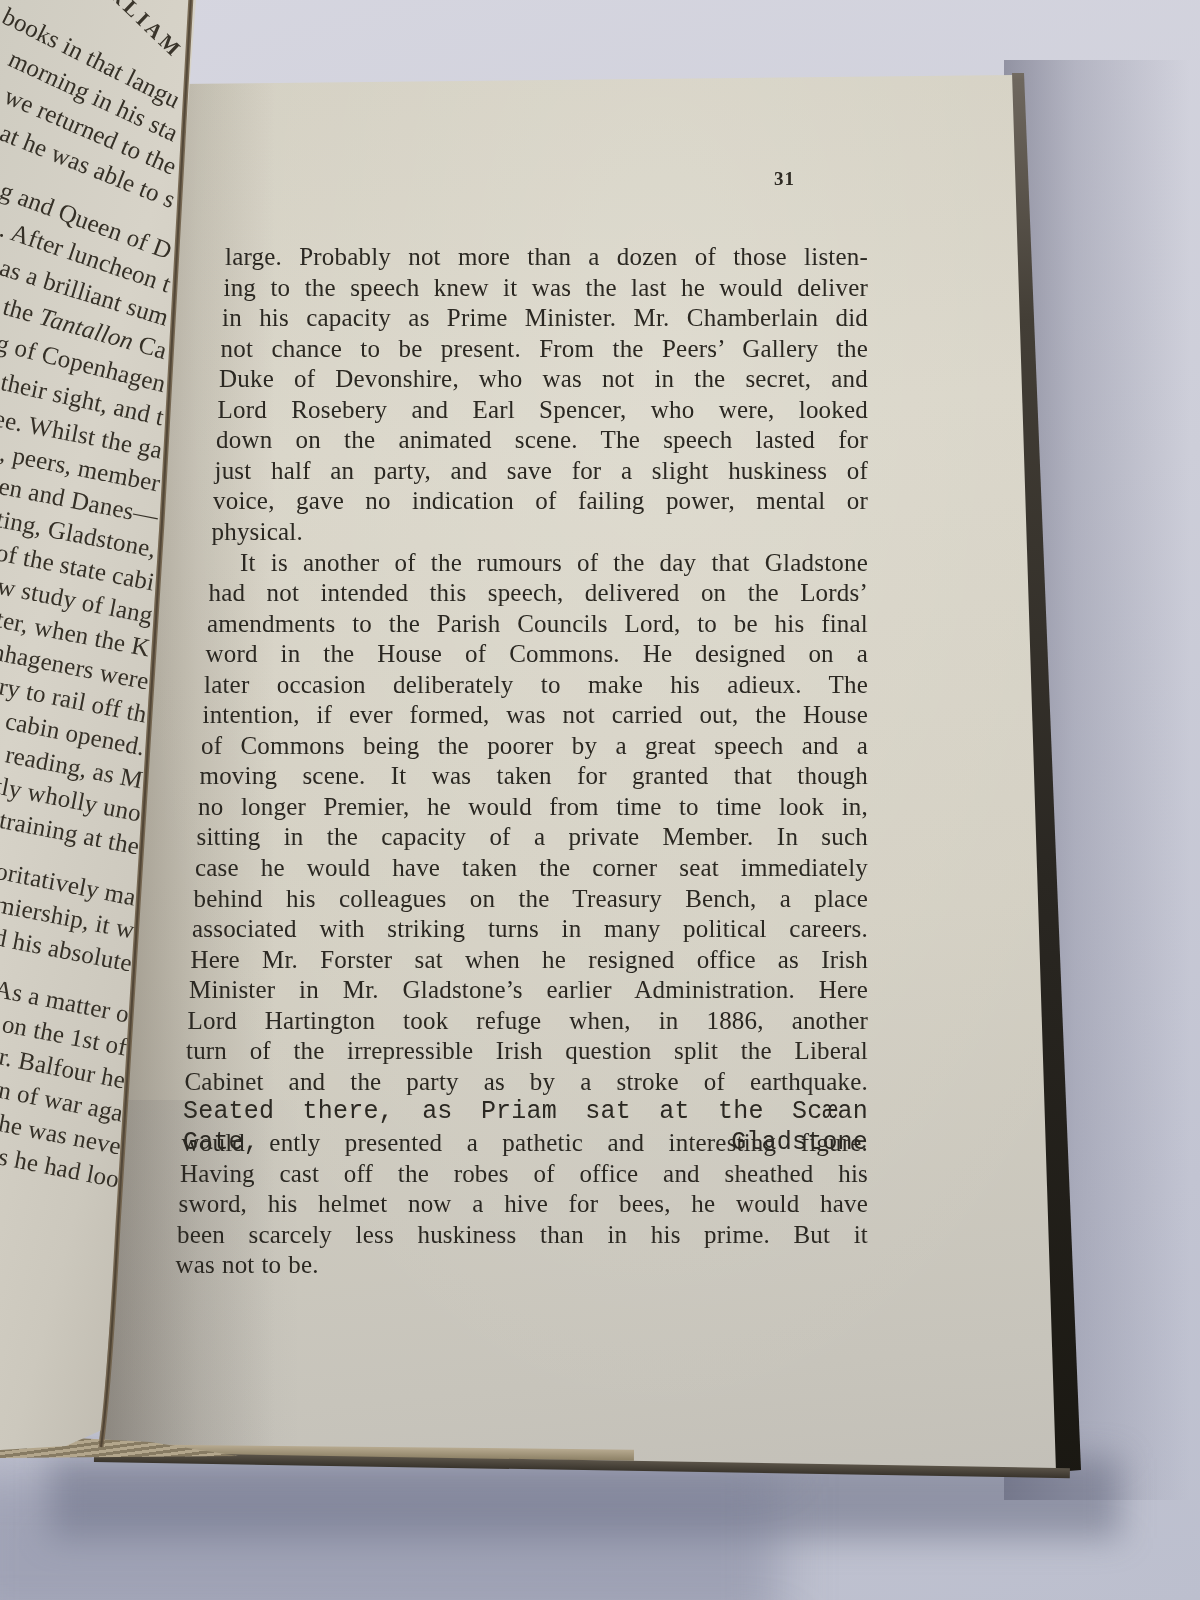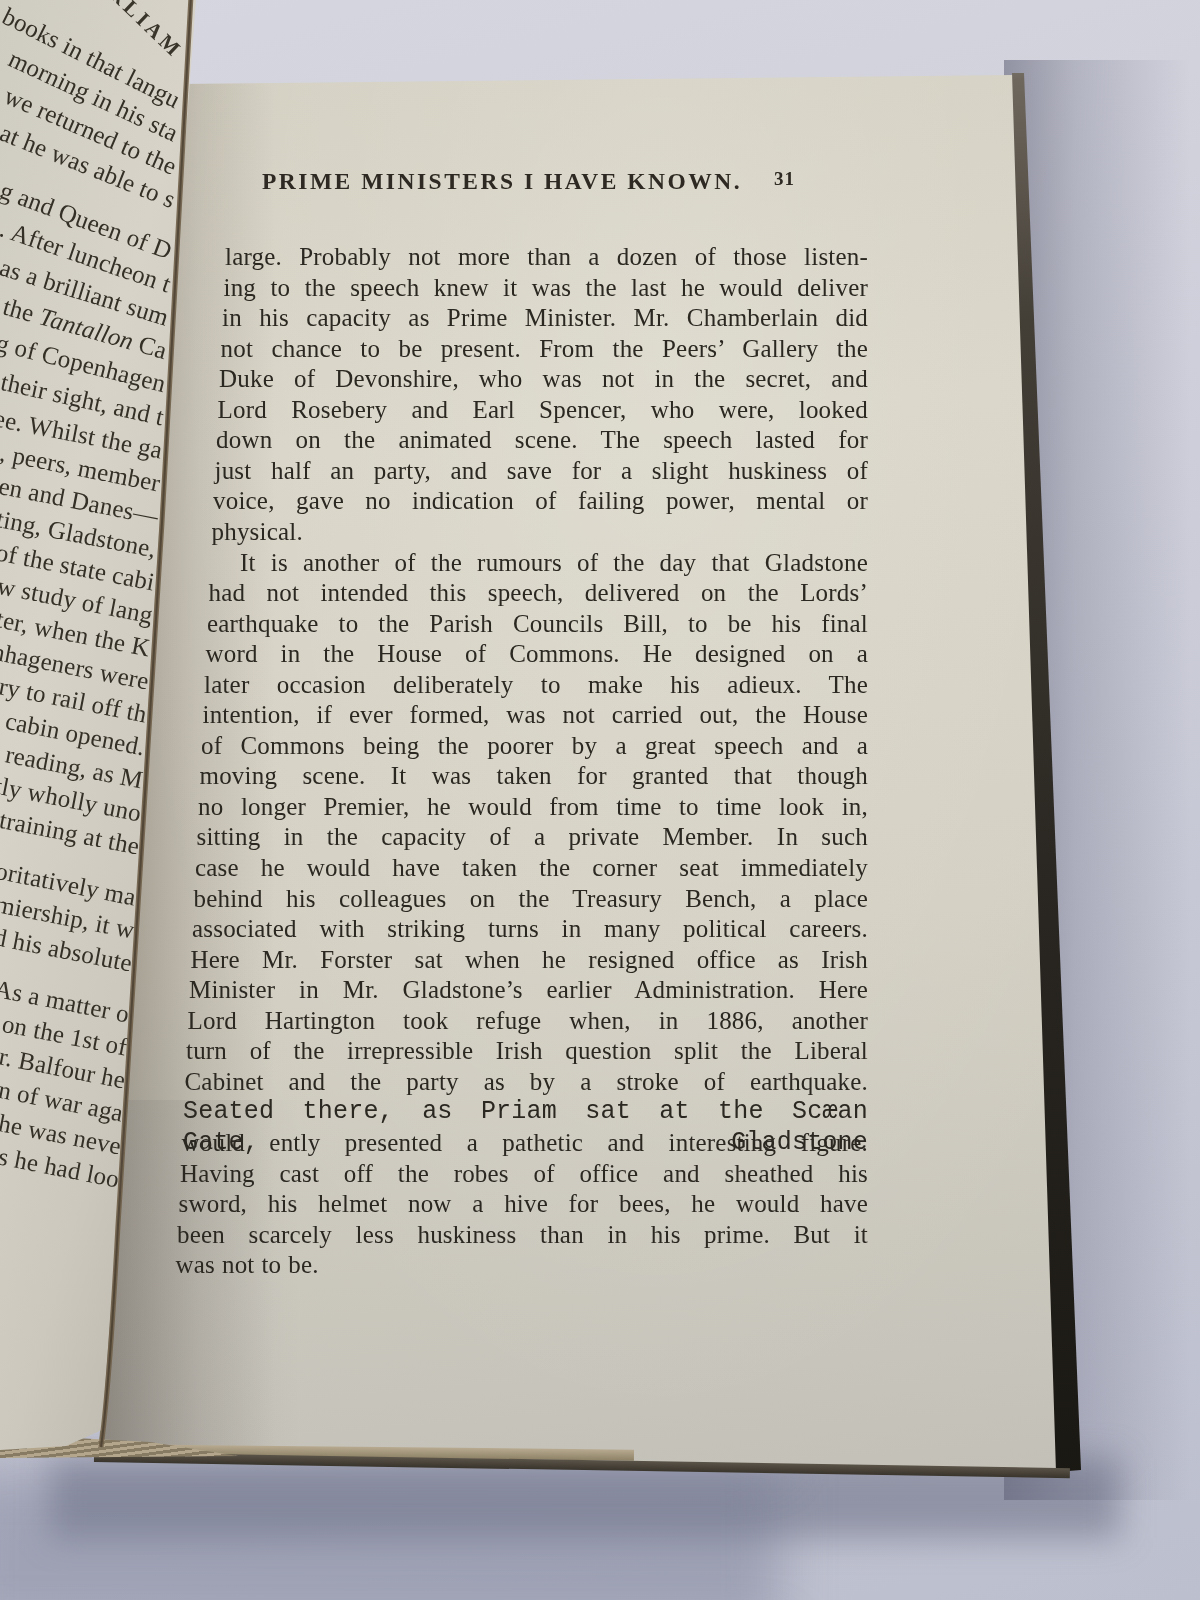--- a/index.html
+++ b/index.html
@@ -97,36 +97,35 @@
 </head>
 <body>
 
 <div class="shadow-right"></div>
 <div class="shadow-bottom"></div>
 <div class="shadow-patch-bl"></div>
 
 <div class="main-page">
   <div class="gutter-shade"></div>
   <div class="bottom-crease"></div>
-  <div class="page-title">PRIME MINISTERS I HAVE KNOWN.</div>
   <div class="page-number">31</div>
   <div>
       <div class="bline" style="top: 242px; left: 225px; width: 643px;">large.  Probably not more than a dozen of those listen-</div>
       <div class="bline" style="top: 272.55px; left: 223.5px; width: 644.5px;">ing to the speech knew it was the last he would deliver</div>
       <div class="bline" style="top: 303.1px; left: 222px; width: 646px;">in his capacity as Prime Minister.  Mr. Chamberlain did</div>
       <div class="bline" style="top: 333.65px; left: 220.5px; width: 647.5px;">not chance to be present.  From the Peers’ Gallery the</div>
       <div class="bline" style="top: 364.2px; left: 219px; width: 649px;">Duke of Devonshire, who was not in the secret, and</div>
       <div class="bline" style="top: 394.75px; left: 217.5px; width: 650.5px;">Lord Rosebery and Earl Spencer, who were, looked</div>
       <div class="bline" style="top: 425.3px; left: 216px; width: 652px;">down on the animated scene.  The speech lasted for</div>
       <div class="bline" style="top: 455.85px; left: 214.5px; width: 653.5px;">just half an party, and save for a slight huskiness of</div>
       <div class="bline" style="top: 486.4px; left: 213px; width: 655px;">voice, gave no indication of failing power, mental or</div>
       <div class="bline lastline" style="top: 516.95px; left: 211.5px; width: 656.5px;">physical.</div>
       <div class="bline indent" style="top: 547.5px; left: 210px; width: 658px;">It is another of the rumours of the day that Gladstone</div>
       <div class="bline" style="top: 578.05px; left: 208.5px; width: 659.5px;">had not intended this speech, delivered on the Lords’</div>
-      <div class="bline" style="top: 608.6px; left: 207px; width: 661px;">earthquake to the Parish Councils Bill, to be his final</div>
+      <div class="bline" style="top: 608.6px; left: 207px; width: 661px;">amendments to the Parish Councils Lord, to be his final</div>
       <div class="bline" style="top: 639.15px; left: 205.5px; width: 662.5px;">word in the House of Commons.  He designed on a</div>
       <div class="bline" style="top: 669.7px; left: 204px; width: 664px;">later occasion deliberately to make his adieux.  The</div>
       <div class="bline" style="top: 700.25px; left: 202.5px; width: 665.5px;">intention, if ever formed, was not carried out, the House</div>
       <div class="bline" style="top: 730.8px; left: 201px; width: 667px;">of Commons being the poorer by a great speech and a</div>
       <div class="bline" style="top: 761.35px; left: 199.5px; width: 668.5px;">moving scene.  It was taken for granted that though</div>
       <div class="bline" style="top: 791.9px; left: 198px; width: 670px;">no longer Premier, he would from time to time look in,</div>
       <div class="bline" style="top: 822.45px; left: 196.5px; width: 671.5px;">sitting in the capacity of a private Member.  In such</div>
       <div class="bline" style="top: 853px; left: 195px; width: 673px;">case he would have taken the corner seat immediately</div>
       <div class="bline" style="top: 883.55px; left: 193.5px; width: 674.5px;">behind his colleagues on the Treasury Bench, a place</div>
       <div class="bline" style="top: 914.1px; left: 192px; width: 676px;">associated with striking turns in many political careers.</div>

